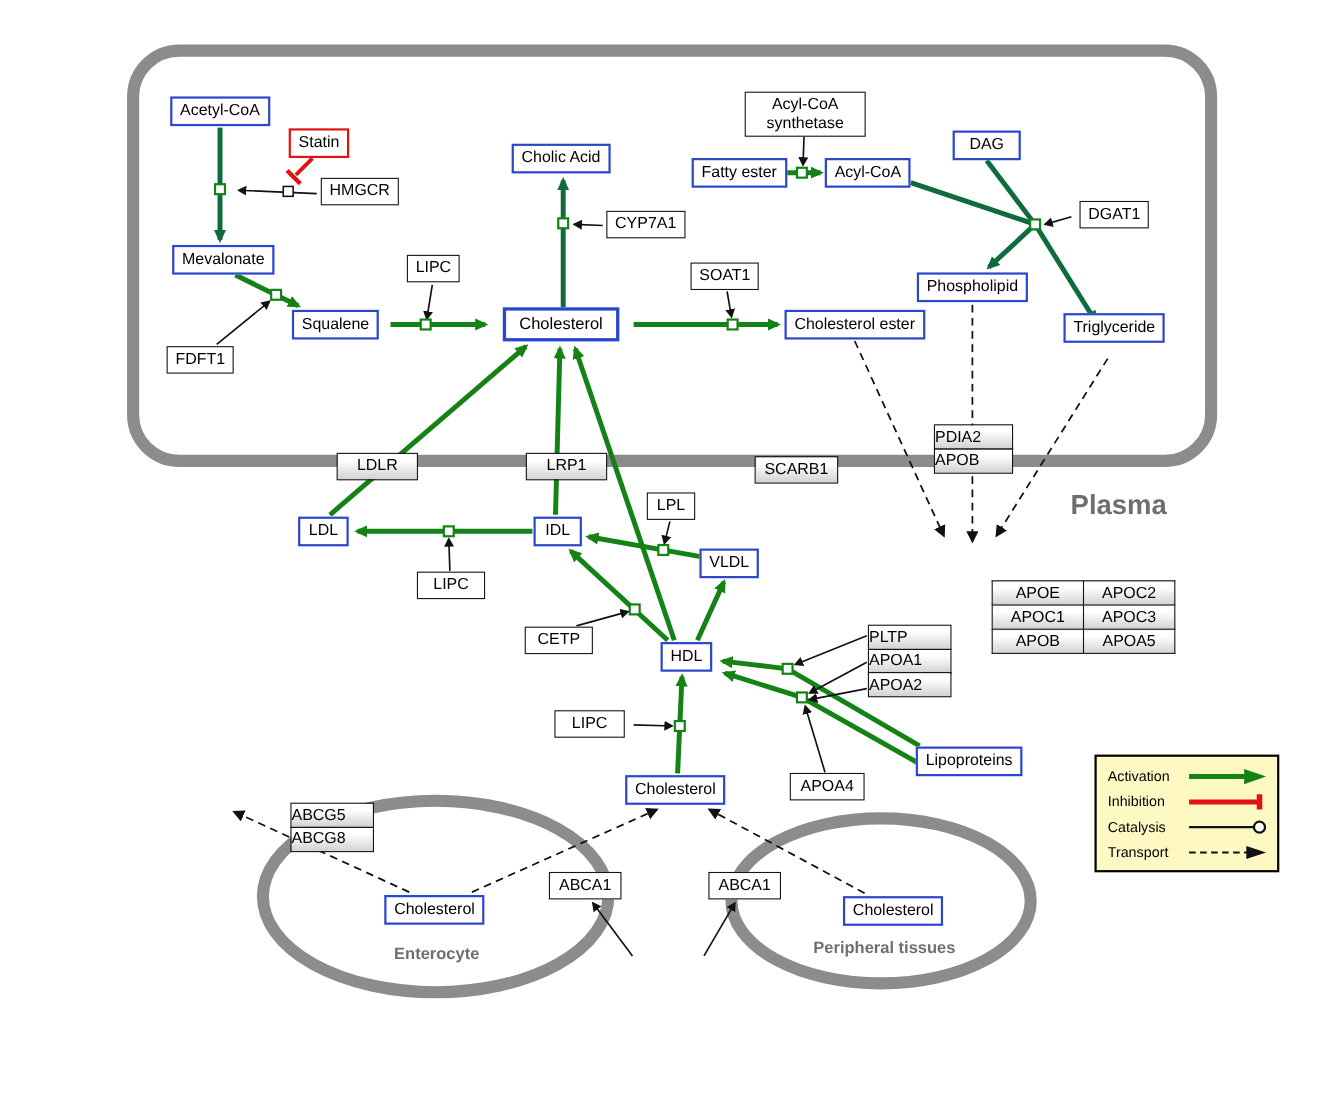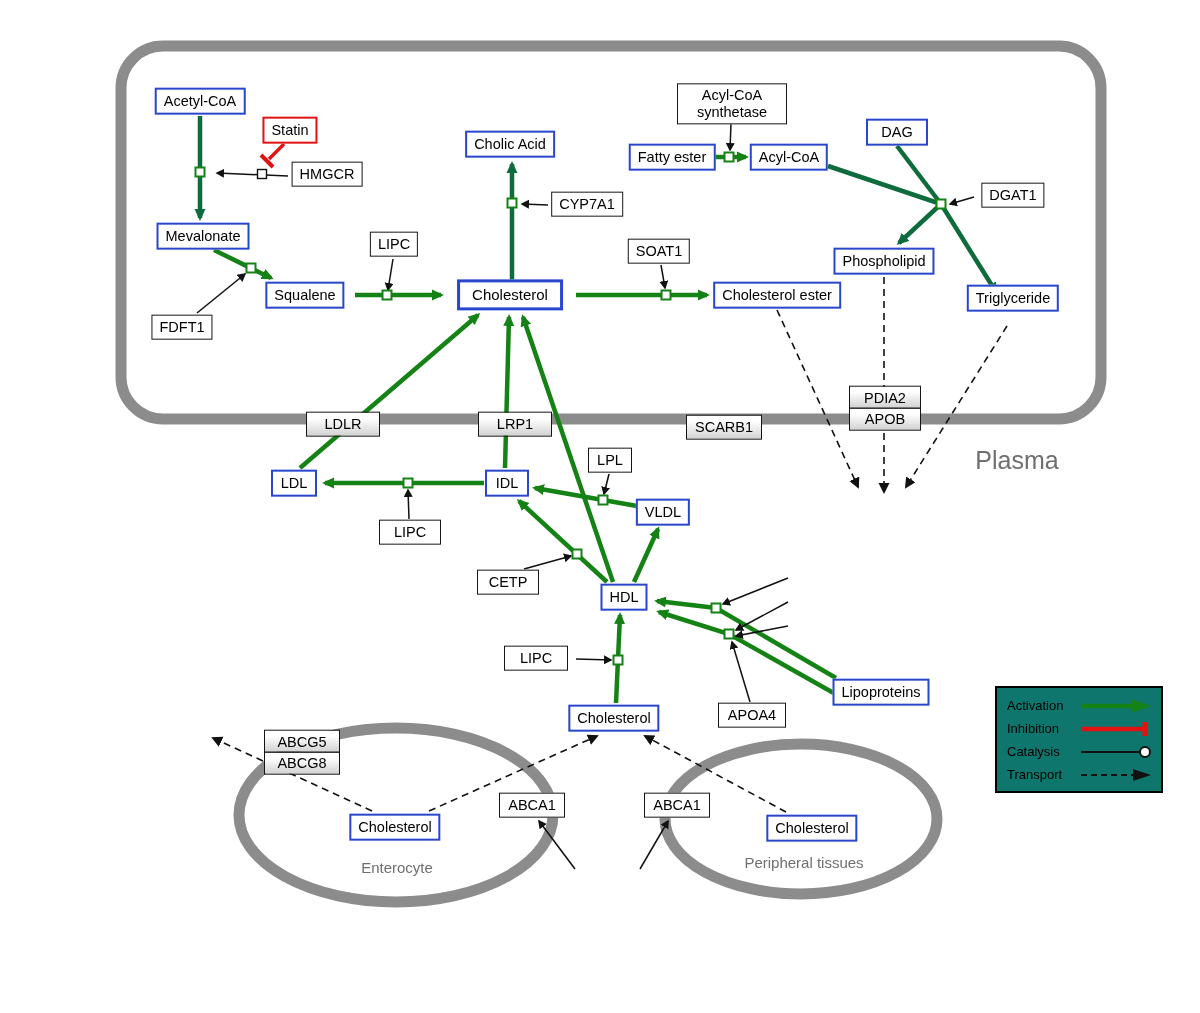--- a/index.html
+++ b/index.html
@@ -8,31 +8,31 @@
   svg.edges{position:absolute;left:0;top:0;z-index:1}
   .node{position:absolute;transform:translate(-50%,-50%);background:#fff;white-space:nowrap;
         text-align:center;font-size:14.5px;line-height:1.15;padding:3px 7px;z-index:2}
   .m{border:2.4px solid #2946cc}
   .mbig{border:3.2px solid #2946cc;padding:4px 12px;font-size:15px}
   .e{border:1.4px solid #151515}
   .red{border:2.4px solid #e31212}
   .grad{background:linear-gradient(#ffffff 25%,#d2d2d2)}
   .wrap{white-space:normal}
   .stack{position:absolute;transform:translate(-50%,-50%);z-index:2}
-  .stack .cell{border:1.4px solid #151515;margin-top:-1.4px;text-align:center;font-size:14.5px;
+  .stack .cell{border:1.4px solid #151515;margin-top:-1.4px;font-size:14.5px;
                padding:2.5px 0;background:linear-gradient(#ffffff 25%,#d2d2d2)}
   .stack .cell:first-child{margin-top:0}
   .apotable{position:absolute;transform:translate(-50%,-50%);border-collapse:collapse;z-index:2}
   .apotable td{border:1.4px solid #151515;width:82px;text-align:center;font-size:14.5px;
                padding:2.5px 0;background:linear-gradient(#ffffff 25%,#d2d2d2)}
-  .clabel{position:absolute;transform:translate(-50%,-50%);font-weight:normal;color:#6f6f6f;
+  .clabel{position:absolute;transform:translate(-50%,-50%);font-weight:bold;color:#6f6f6f;
           z-index:1;white-space:nowrap;font-size:25px}
   .clabel.small{font-size:15px}
   .legend{position:absolute;left:995px;top:686px;width:164px;border:2.2px solid #000;
-          background:#0f766e;z-index:3;padding:6px 0 5px}
+          background:#fef9c3;z-index:3;padding:6px 0 5px}
   .lrow{display:flex;align-items:center;justify-content:space-between;padding:0 8px 0 10px;height:23px}
   .lrow span{font-size:13px}
 </style>
 </head>
 <body>
 
 <div class="stage">
 
   <div class="clabel" style="left:1020px;top:369px">Liver cell</div>
   <div class="clabel" style="left:1017px;top:460px">Plasma</div>
@@ -175,25 +175,46 @@
   <div class="node e" style="left:508px;top:582px;min-width:46px">CETP</div>
   <div class="node e" style="left:536px;top:658px;min-width:48px">LIPC</div>
   <div class="node e" style="left:752px;top:715px;min-width:52px">APOA4</div>
   <div class="node e" style="left:532px;top:805px;min-width:50px">ABCA1</div>
   <div class="node e" style="left:677px;top:805px;min-width:50px">ABCA1</div>
 
   <div class="stack" style="left:885px;top:408px;width:72px">
     <div class="cell">PDIA2</div>
     <div class="cell">APOB</div>
   </div>
+  <div class="stack" style="left:827px;top:601px;width:76px">
+    <div class="cell">PLTP</div>
+    <div class="cell">APOA1</div>
+    <div class="cell">APOA2</div>
+  </div>
   <div class="stack" style="left:302px;top:752px;width:76px">
     <div class="cell">ABCG5</div>
     <div class="cell">ABCG8</div>
   </div>
 
+  <table class="apotable" style="left:985px;top:561px">
+    <tbody>
+        <tr>
+      <td>APOE</td>
+      <td>APOC2</td>
+    </tr>
+    <tr>
+      <td>APOC1</td>
+      <td>APOC3</td>
+    </tr>
+    <tr>
+      <td>APOB</td>
+      <td>APOA5</td>
+    </tr>
+  </tbody>
+    </table>
 
   <div class="legend">
     <div class="lrow">
       <span>Activation</span>
       <svg width="74" height="16">
         <line x1="2" y1="8" x2="54" y2="8" stroke="#148214" stroke-width="4.5"></line>
         <polygon points="52,1 72,8 52,15" fill="#148214"></polygon>
       </svg>
     </div>
     <div class="lrow">

